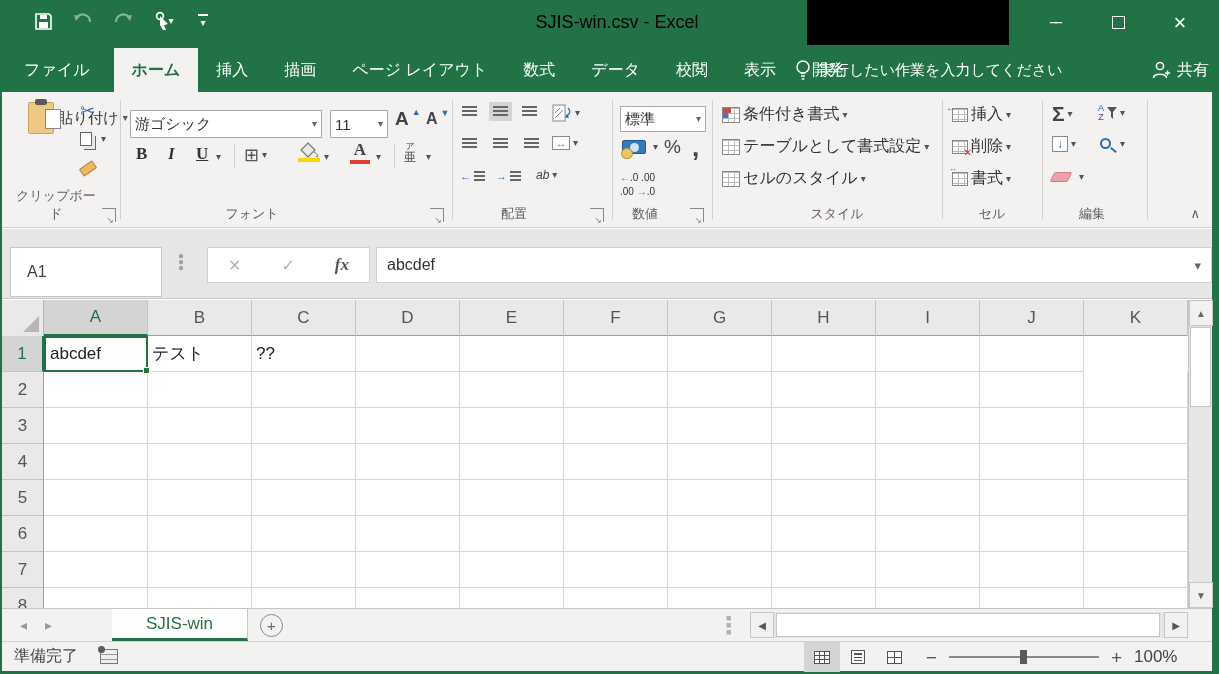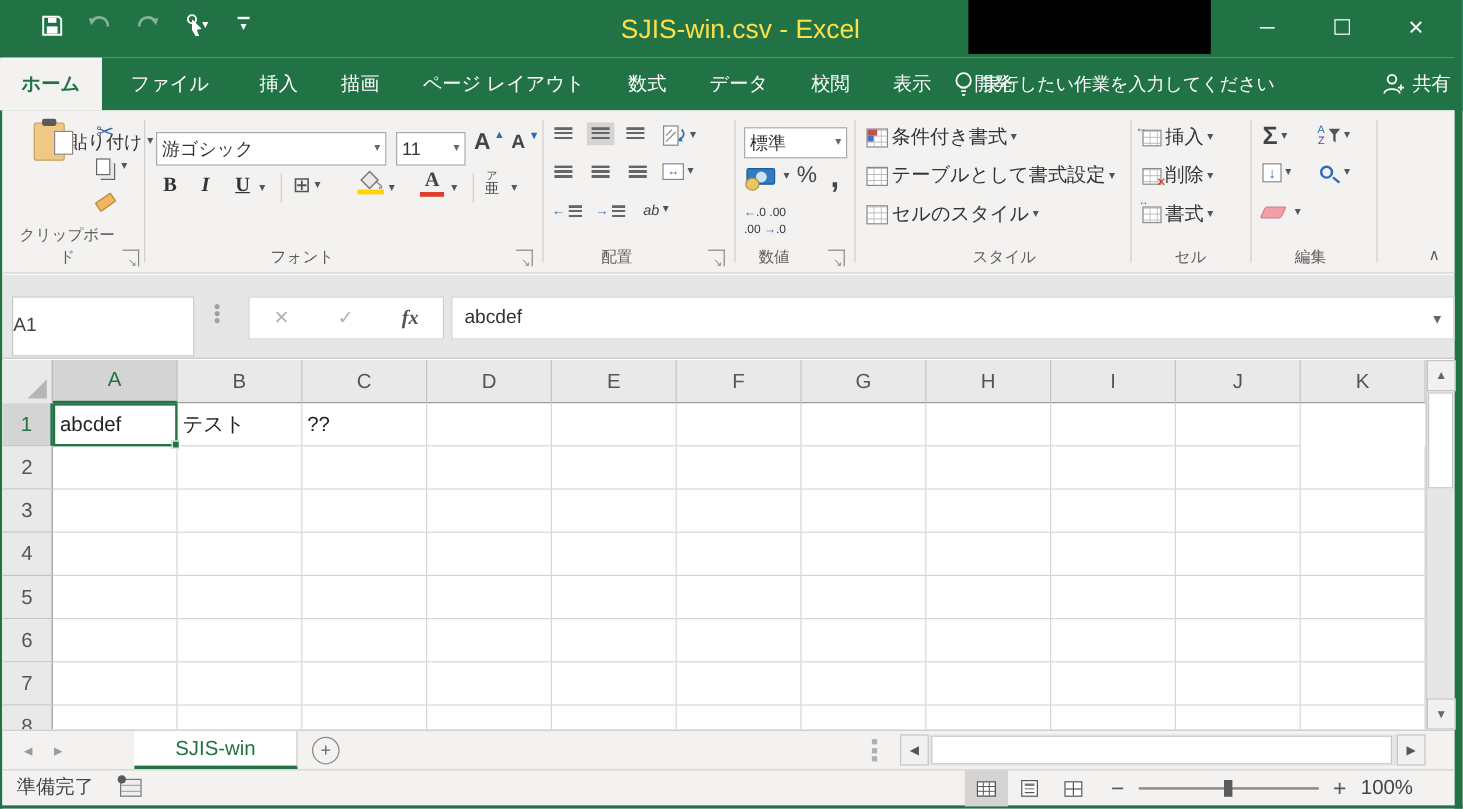--- a/index.html
+++ b/index.html
@@ -9,21 +9,21 @@
          border-left:2px solid #217346; border-right:7px solid #217346; border-bottom:3px solid #217346; }
 
   
   .titlebar { position:absolute; left:-2px; top:0; width:1219px; height:48px; background:#217346; color:#fff; }
   .qat { position:absolute; left:30px; top:8px; display:flex; align-items:center; gap:14px; }
   .qat .btn { width:26px; height:26px; display:flex; align-items:center; justify-content:center; cursor:pointer; }
   .faded { opacity:.45; }
   .ddn { font-size:10px; color:#fff; line-height:1; }
   .qat-custom { display:flex; flex-direction:column; align-items:center; line-height:1; }
   .qat-custom .bar { width:10px; height:2px; background:#fff; margin-bottom:2px; }
-  .title { position:absolute; left:0; right:0; top:12px; text-align:center; font-size:22px; color:#fde047;margin-left:15px; }
+  .title { position:absolute; left:0; right:0; top:12px; text-align:center; font-size:18px; color:#000000;margin-left:15px; }
   .redacted { position:absolute; left:807px; top:0; width:202px; height:45px; background:#000; }
   .wincontrols { position:absolute; right:8px; top:0; height:48px; display:flex; }
   .winbtn { width:62px; height:45px; display:flex; align-items:center; justify-content:center; font-size:17px; color:#fff; cursor:pointer; }
   .winbtn .maxglyph { display:inline-block; width:13px; height:13px; border:1.5px solid #fff; }
 
   
   .tabrow { position:absolute; left:-2px; top:48px; width:1219px; height:44px; background:#217346; display:flex; align-items:stretch; }
   .rtab { color:#fff; font-size:16px; padding:0 18px; display:flex; align-items:center; cursor:pointer; white-space:nowrap; }
   .rtab.filetab { padding:0 24px; }
   .rtab.active { background:#f3f2f1; color:#217346; font-weight:bold; }
@@ -70,21 +70,21 @@
   .magnifier { position:relative; width:11px; height:11px; border:2px solid #2b6cb8; border-radius:50%; }
   .magnifier:after { content:""; position:absolute; left:8px; top:9px; width:7px; height:2px; background:#2b6cb8; transform:rotate(40deg); }
   .eraser { width:18px; height:10px; background:#f2a0a8; border:1px solid #c97f87; transform:skewX(-25deg); border-radius:2px; }
   .sortaz { font-size:9px; line-height:1; color:#333; text-align:center; }
   .sortaz .a { color:#2b6cb8; } .sortaz .z { color:#7030a0; }
 
   .collapse { position:absolute; right:12px; bottom:6px; color:#605e5c; font-size:13px; cursor:pointer; }
 
   
   .formularow { position:absolute; left:0; top:229px; width:1210px; height:70px; background:#e6e6e6; border-bottom:1px solid #c8c6c4; }
-  .namebox { position:absolute; left:8px; top:18px; width:152px; height:50px; background:#fff; border:1px solid #c8c6c4; display:flex; align-items:center; padding:0 0; justify-content:space-between; font-size:16px; color:#444; }
+  .namebox { position:absolute; left:8px; top:18px; width:152px; height:50px; background:#fff; border:1px solid #c8c6c4; display:flex; align-items:center; padding:0 16px; justify-content:space-between; font-size:16px; color:#444; }
   .fdots { position:absolute; left:176px; top:24px; width:4px; height:24px; color:#a0a0a0; font-size:10px; line-height:6px; letter-spacing:0; }
   .fxbox { position:absolute; left:205px; top:18px; width:163px; height:36px; background:#fff; border:1px solid #d0d0d0; display:flex; align-items:center; justify-content:space-around; }
   .fxbox .g { color:#b3b3b3; font-size:16px; } .fxbox .fx { color:#555; font-style:italic; font-family:"Liberation Serif",serif; font-size:17px; font-weight:bold; }
   .finput { position:absolute; left:374px; top:18px; width:836px; height:36px; background:#fff; border:1px solid #d0d0d0; display:flex; align-items:center; padding:0 10px; justify-content:space-between; font-size:16px; color:#333; }
   .finput .ddn { color:#666; font-size:13px; }
 
   
   .gridwrap { position:absolute; left:0; top:300px; width:1186px; height:308px; overflow:hidden; background:#fff; }
   .colheads { display:flex; height:36px; border-bottom:1px solid #9f9d9b; background:#e9e9e9; }
   .corner { width:42px; height:36px; background:#e9e9e9; border-right:1px solid #b5b3b1; position:relative; }
@@ -185,22 +185,22 @@
           <span class="maxglyph"></span>
         </span>
       <span class="winbtn">
           <span style="font-size:22px;">×</span>
         </span>
     </div>
   </div>
 
   <div class="tabrow">
     <div style="display:flex;">
+        <div class="rtab filetab">ファイル</div>
         <div class="rtab active">ホーム</div>
-        <div class="rtab filetab">ファイル</div>
         <div class="rtab">挿入</div>
         <div class="rtab">描画</div>
         <div class="rtab">ページ レイアウト</div>
         <div class="rtab">数式</div>
         <div class="rtab">データ</div>
         <div class="rtab">校閲</div>
         <div class="rtab">表示</div>
         <div class="rtab">開発</div>
       </div>
     <div class="tellme">

